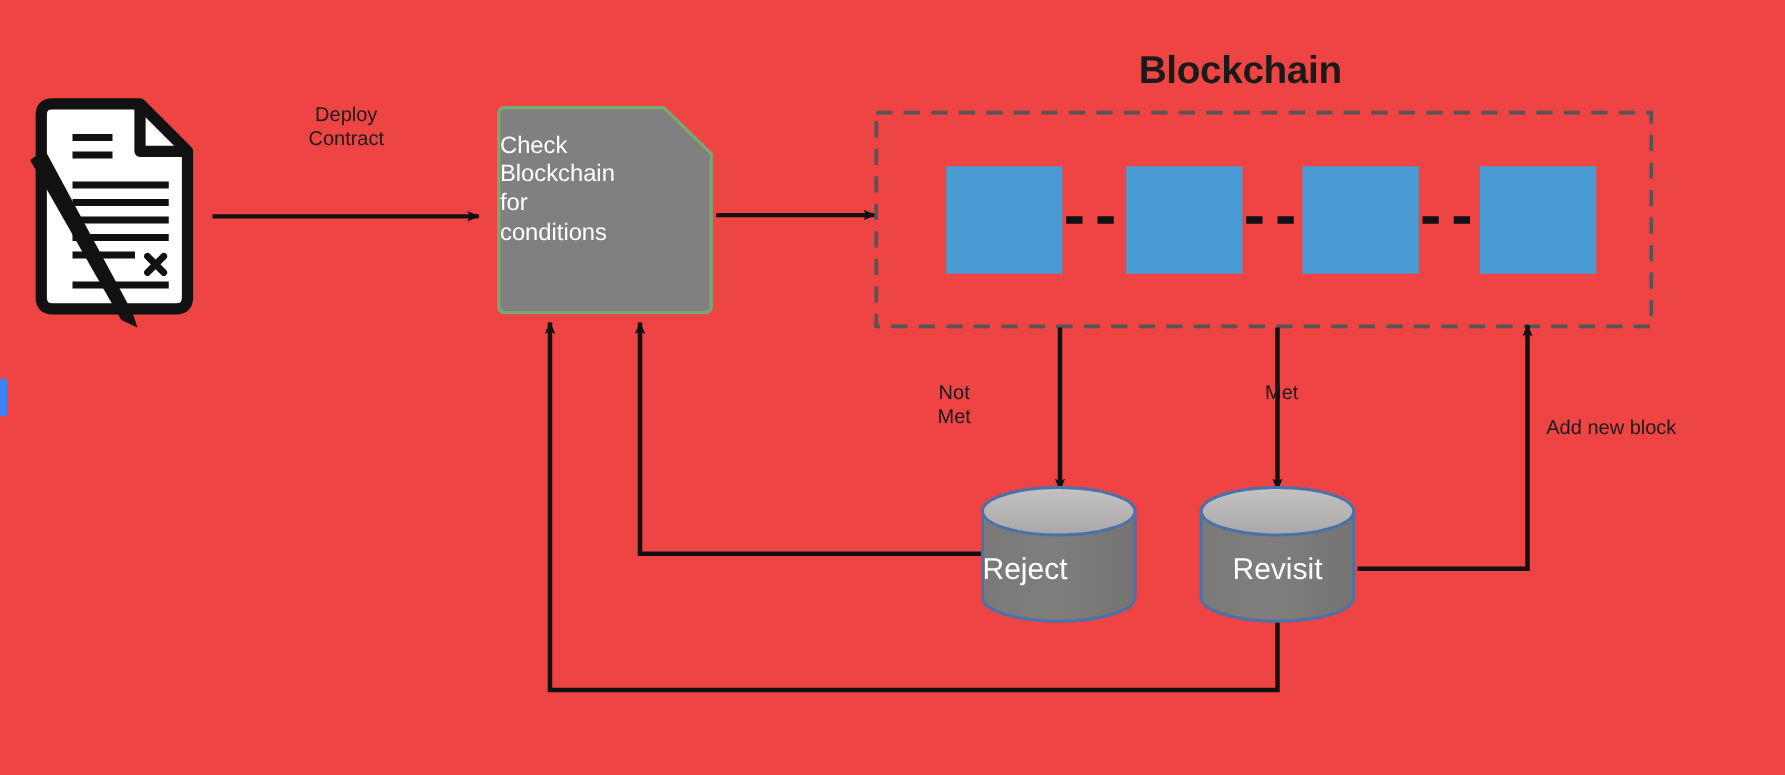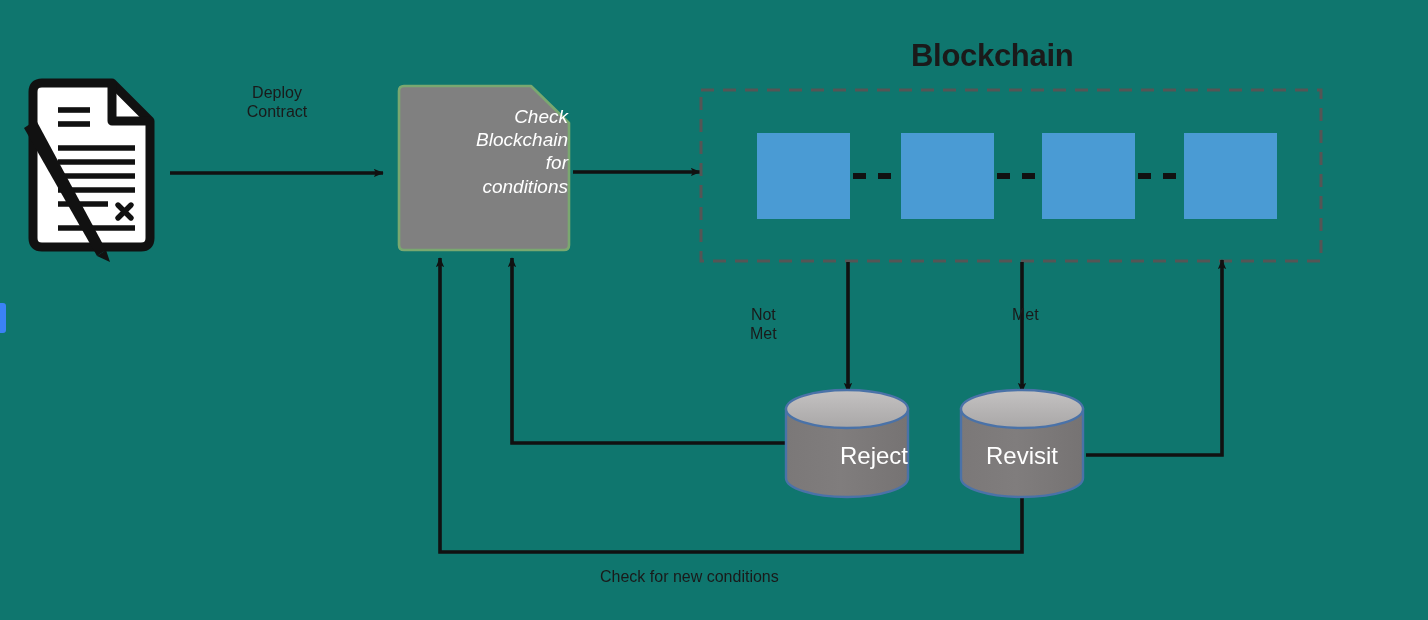--- a/index.html
+++ b/index.html
@@ -1,23 +1,23 @@
 <!DOCTYPE html>
 <html><head>
 <meta charset="utf-8">
 <style>
   html,body{margin:0;padding:0;background:#ffffff;}
   body{width:1428px;height:620px;overflow:hidden;font-family:"Liberation Sans",sans-serif;}
-  #stage{position:relative;width:1428px;height:620px;background:#0f766e;}
+  #stage{position:relative;width:1428px;height:620px;background:#ef4444;}
   svg.layer{position:absolute;top:0;left:0;width:1428px;height:620px;overflow:visible;}
   .lbl{position:absolute;color:#1a1a1a;font-family:"Liberation Sans",sans-serif;white-space:pre;line-height:1.18;}
   #title-blockchain{font-weight:bold;font-size:31px;letter-spacing:-0.3px;}
   .flow-lbl{font-size:16px;}
   .cyl-label{position:absolute;color:#ffffff;font-size:24px;font-family:"Liberation Sans",sans-serif;}
-  #green-text{position:absolute;color:#ffffff;font-size:19px;text-align:right;line-height:1.22;left:400px;top:105px;width:168px;font-style:italic;}
+  #green-text{position:absolute;color:#ffffff;font-size:19px;text-align:left;line-height:1.22;left:400px;top:105px;width:168px;}
   .edge-artifact{position:absolute;background:#3b82f6;}
 </style>
 </head>
 <body>
 
 <div id="stage">
 
   <div class="edge-artifact" style="left:0px;top:303px;width:6px;height:30px;border-radius:0 3px 3px 0;"></div>
 
   <svg class="layer" viewBox="0 0 1428 620">
@@ -102,21 +102,21 @@
 conditions</div>
 
   <div class="lbl flow-lbl" style="left: 212px; top: 84px; text-align: center; width: 130px; white-space: pre-line;">Deploy
 Contract</div>
 
   <div class="lbl flow-lbl" style="left: 750px; top: 306px; white-space: pre-line; text-align: center;">Not
 Met</div>
 
   <div class="lbl flow-lbl" style="left:1012px;top:306px;">Met</div>
 
+  <div class="lbl flow-lbl" style="left:1237px;top:334px;">Add new block</div>
 
 
-  <div class="lbl flow-lbl" style="left:600px;top:568px;">Check for new conditions</div>
 
-  <div class="cyl-label" style="left:786px;top:442px;width:122px;text-align:right;">Reject</div>
+  <div class="cyl-label" style="left:786px;top:442px;width:122px;text-align:left;">Reject</div>
 
   <div class="cyl-label" style="left:961px;top:442px;width:122px;text-align:center;">Revisit</div>
 
 </div>
 
 </body></html>

